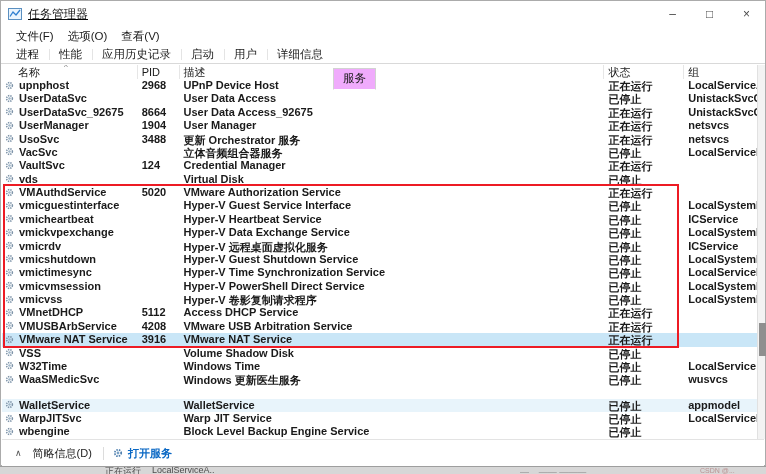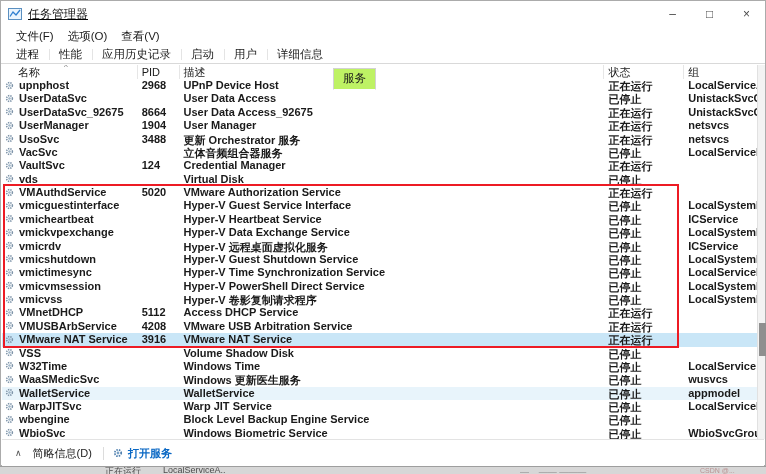--- a/index.html
+++ b/index.html
@@ -20,40 +20,40 @@
   .menubar { height:18px; display:flex; align-items:center; padding-left:8px; }
   .menu-item { font-size:11.5px; color:#1a1a1a; padding:1px 7px; }
 
   
   .tabbar { height:19px; display:flex; align-items:center; padding-left:5px;
     border-bottom:1px solid #d9d9d9; }
   .tab { position:relative; font-size:11.5px; color:#1a1a1a; padding:2px 9px 3px;
     margin-bottom:-1px; border:1px solid transparent; }
   .tab:not(.active)+.tab:not(.active)::before { content:""; position:absolute; left:-1px;
     top:4px; bottom:5px; width:1px; background:#e4e4e4; }
-  .tab.active { background:#bef264; border:1px solid #d2d2d2; border-bottom:1px solid #fff;margin-top:48px; }
+  .tab.active { background:#f0abfc; border:1px solid #d2d2d2; border-bottom:1px solid #fff;margin-top:48px; }
 
   
   .list-header { position:absolute; left:1px; top:64px; width:755px; height:14px;
     display:flex; font-size:11px; color:#1a1a1a; }
   .hcell { display:flex; align-items:center; padding-left:4px; border-right:1px solid #e6e6e6;
     position:relative; overflow:hidden; white-space:nowrap; }
   .c-name  { width:136px; padding-left:16px; }
   .c-pid   { width:42px;  }
   .c-desc  { width:426px; }
   .c-status{ width:80px;  }
   .c-group { width:73px;  border-right:none; }
   .sort-caret { position:absolute; left:62px; top:-3px; font-size:8px; color:#777; }
 
   
   .rows { position:absolute; left:1px; top:78px; width:755px; height:360px;
     overflow:hidden; font-size:11px; color:#1a1a1a; }
   .row { height:13.38px; display:flex; align-items:flex-start; white-space:nowrap;font-weight:bold; }
   .row.selected { background:var(--selection,#c9e6f7); }
-  .row.hover    { background:var(--hover,#e8f4fb); }
+  .row.hover    { background:var(--hover,#e8f4fb);margin-top:12px; }
   .cell { overflow:hidden; white-space:nowrap; padding-left:4px; }
   .cell.c-name { display:flex; align-items:center; padding-left:3px; }
   .svc-icon { display:inline-flex; width:11px; margin-right:3px; flex:none; }
   .nm { overflow:hidden; }
 
   
   .red-box { position:absolute; left:2px; top:183px; width:676px; height:164px;
     border:2px solid var(--annotation_box,#ed1b24); pointer-events:none; z-index:6; }
 
   
@@ -562,16 +562,16 @@
         </svg>
       </span>
       <span class="open-label">打开服务</span>
     </span>
   </div>
 </div>
 
 <div class="strip">
 
 <span class="frag" style="left: 105px;">正在运行</span>
-    <span class="frag" style="left: 163px;">LocalServiceA..</span>
+    <span class="frag" style="left: 152px;">LocalServiceA..</span>
     <span class="frag dim" style="left: 520px;">— ‥ —— ———</span>
     <span class="frag watermark" style="left: 700px;">CSDN @...</span>
   </div>
 
 </body></html>

